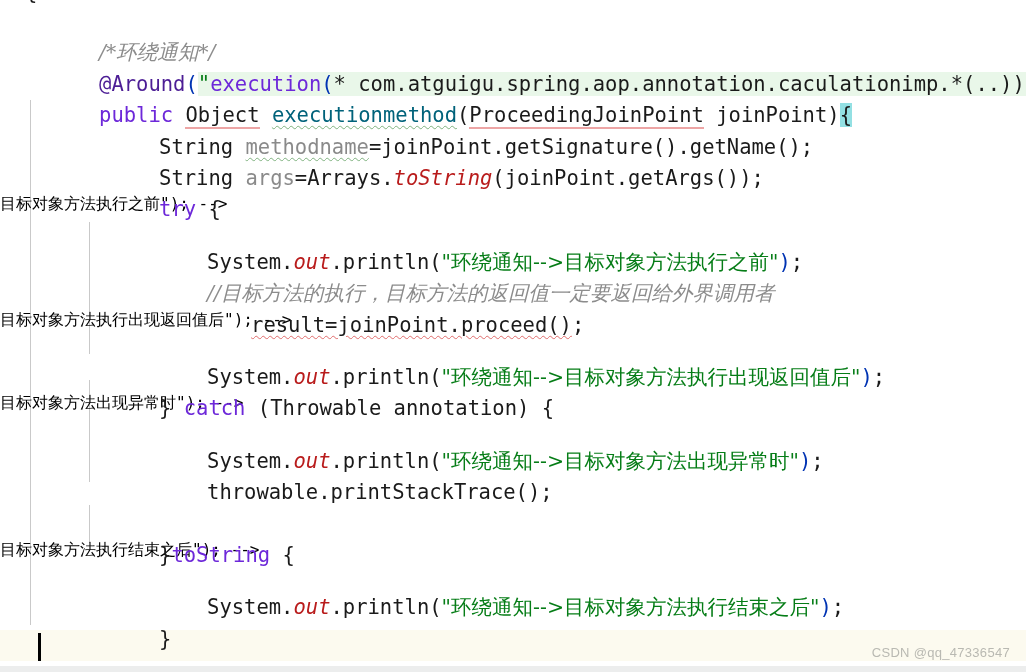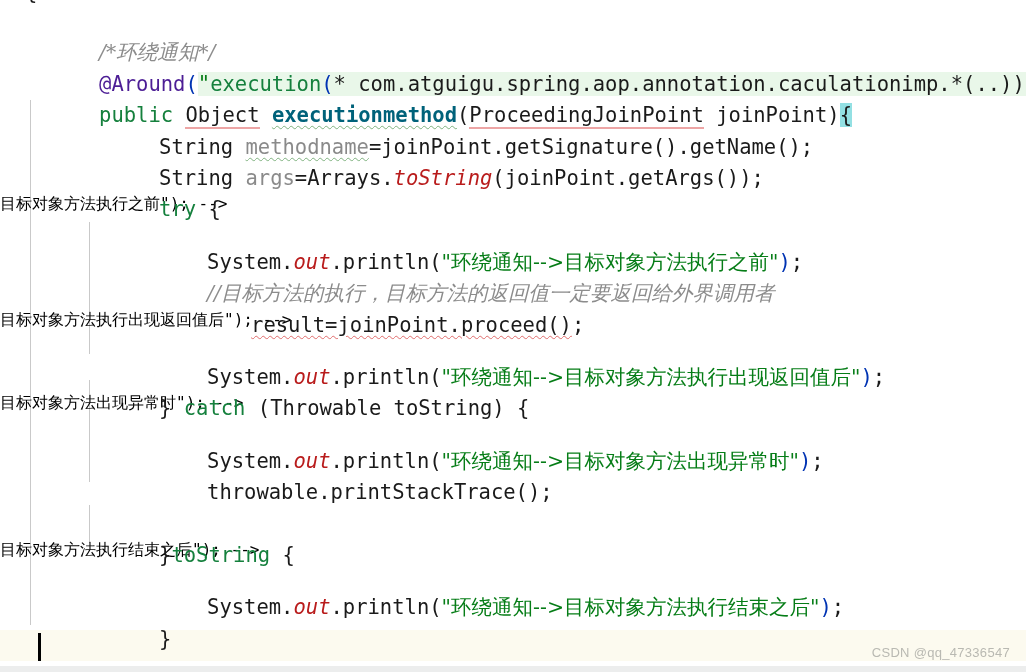--- a/index.html
+++ b/index.html
@@ -37,25 +37,25 @@
     white-space: pre;
     font-size: 20.5px;
     letter-spacing: 0px;
     color: #1a1a1a;
   }
   .ind1 { padding-left: 25px; }
   .ind2 { padding-left: 85px; }
   .ind3 { padding-left: 133px; }
 
   
-  .kw      { color: #15803d; }            
+  .kw      { color: #6d28d9; }            
   .anno    { color: #4c1d95; }            
   .str     { color: #067d17; }            
   .cmt     { color: #8c8c8c; font-style: italic; }  
-  .meth    { color: #00627a; font-weight: bold; }            
+  .meth    { color: #00627a; }            
   .static  { color: #b91c1c; font-style: italic; }  
   .param   { color: #8a8a8a; }            
   .paren   { color: #0033b3; }            
   .plain   { color: #1a1a1a; }
   .fieldu  { text-decoration: underline; text-decoration-color: #1a1a1a;
              text-underline-offset: 3px; text-decoration-thickness: 1px; }
 
   
   .hl-str-bg { background: #e9f7e9; }
 
@@ -198,21 +198,21 @@
       <span class="ind3"><span class="plain err">result=joinPoint.proceed()</span><span class="plain">;</span></span>
     </div>
 
     目标对象方法执行出现返回值后"); --&gt;
     <div class="line">
       <span class="ind3"><span class="plain">System.</span><span class="static">out</span><span class="plain">.println(</span><span class="str cjk">"环绕通知--&gt;目标对象方法执行出现返回值后"</span><span class="paren">)</span><span class="plain">;</span></span>
     </div>
 
     
     <div class="line">
-      <span class="ind2"><span class="plain">} </span><span class="kw">catch</span><span class="plain"> (Throwable toString) {</span></span>
+      <span class="ind2"><span class="plain">} </span><span class="kw">catch</span><span class="plain"> (Throwable annotation) {</span></span>
     </div>
 
     目标对象方法出现异常时"); --&gt;
     <div class="line">
       <span class="ind3"><span class="plain">System.</span><span class="static">out</span><span class="plain">.println(</span><span class="str cjk">"环绕通知--&gt;目标对象方法出现异常时"</span><span class="paren">)</span><span class="plain">;</span></span>
     </div>
 
     
     <div class="line">
       <span class="ind3"><span class="plain">throwable.printStackTrace();</span></span>

